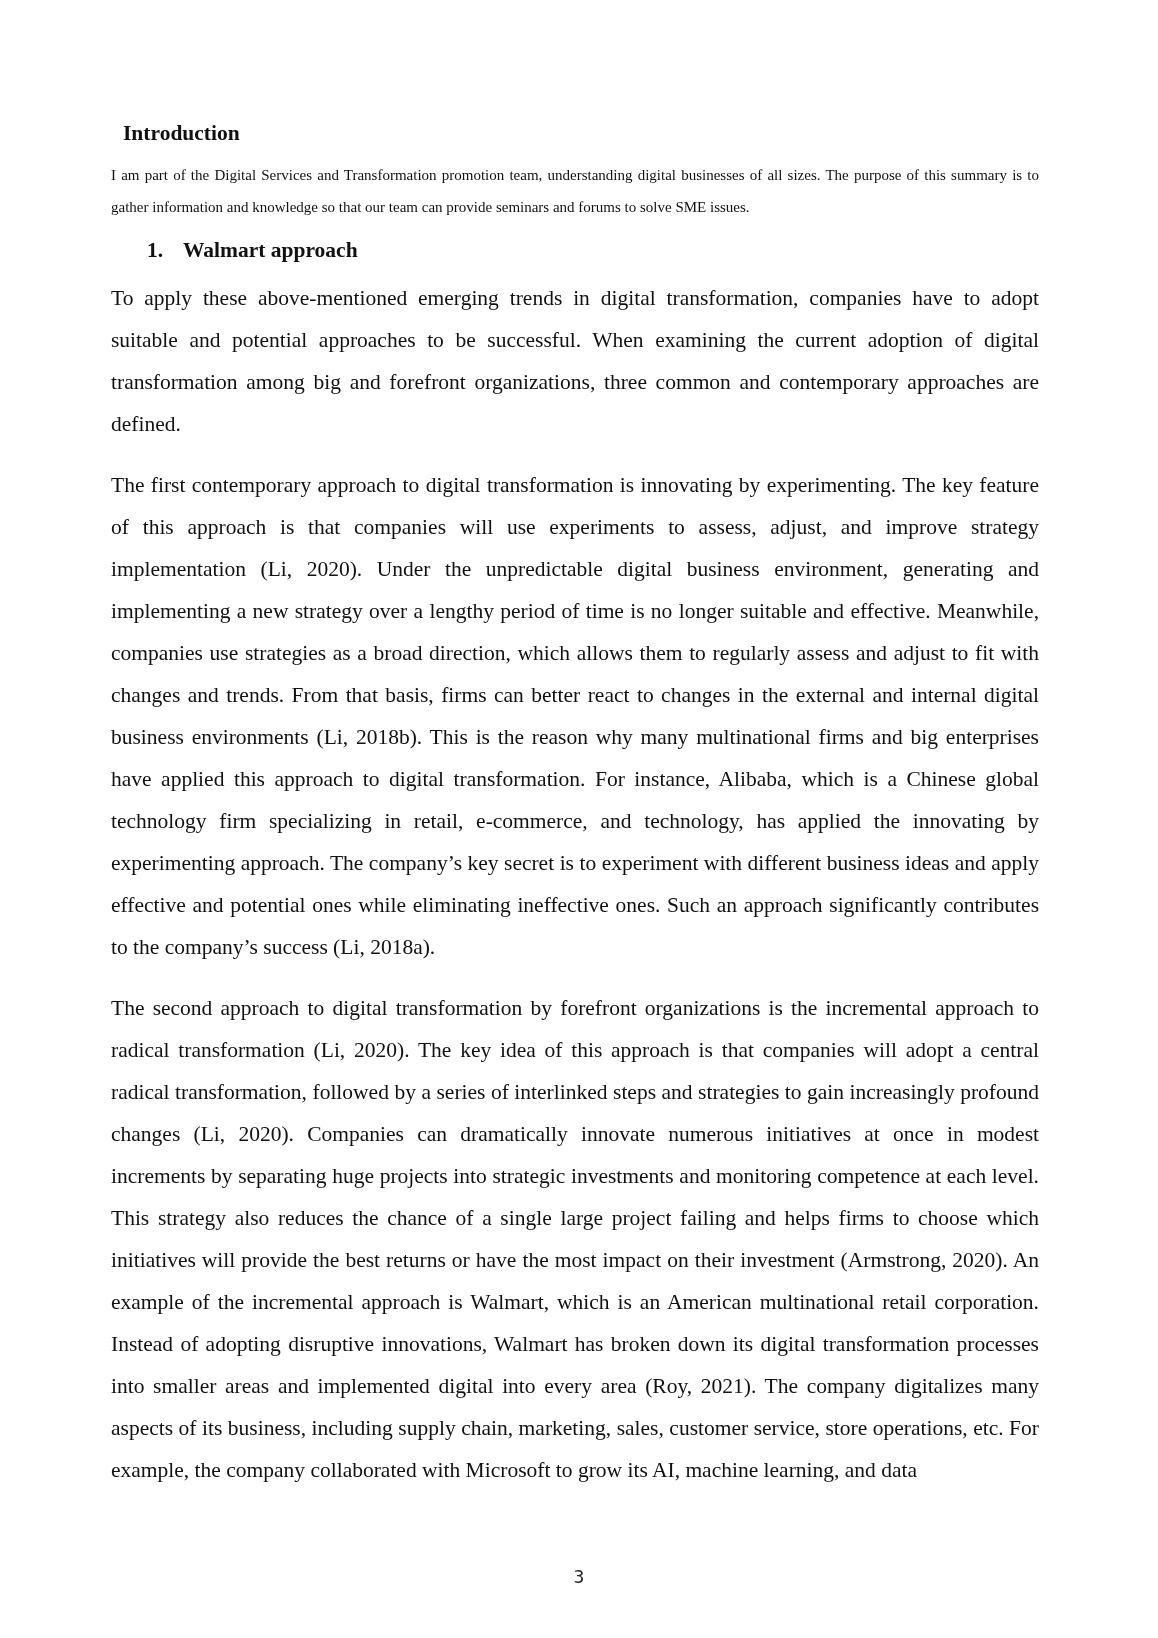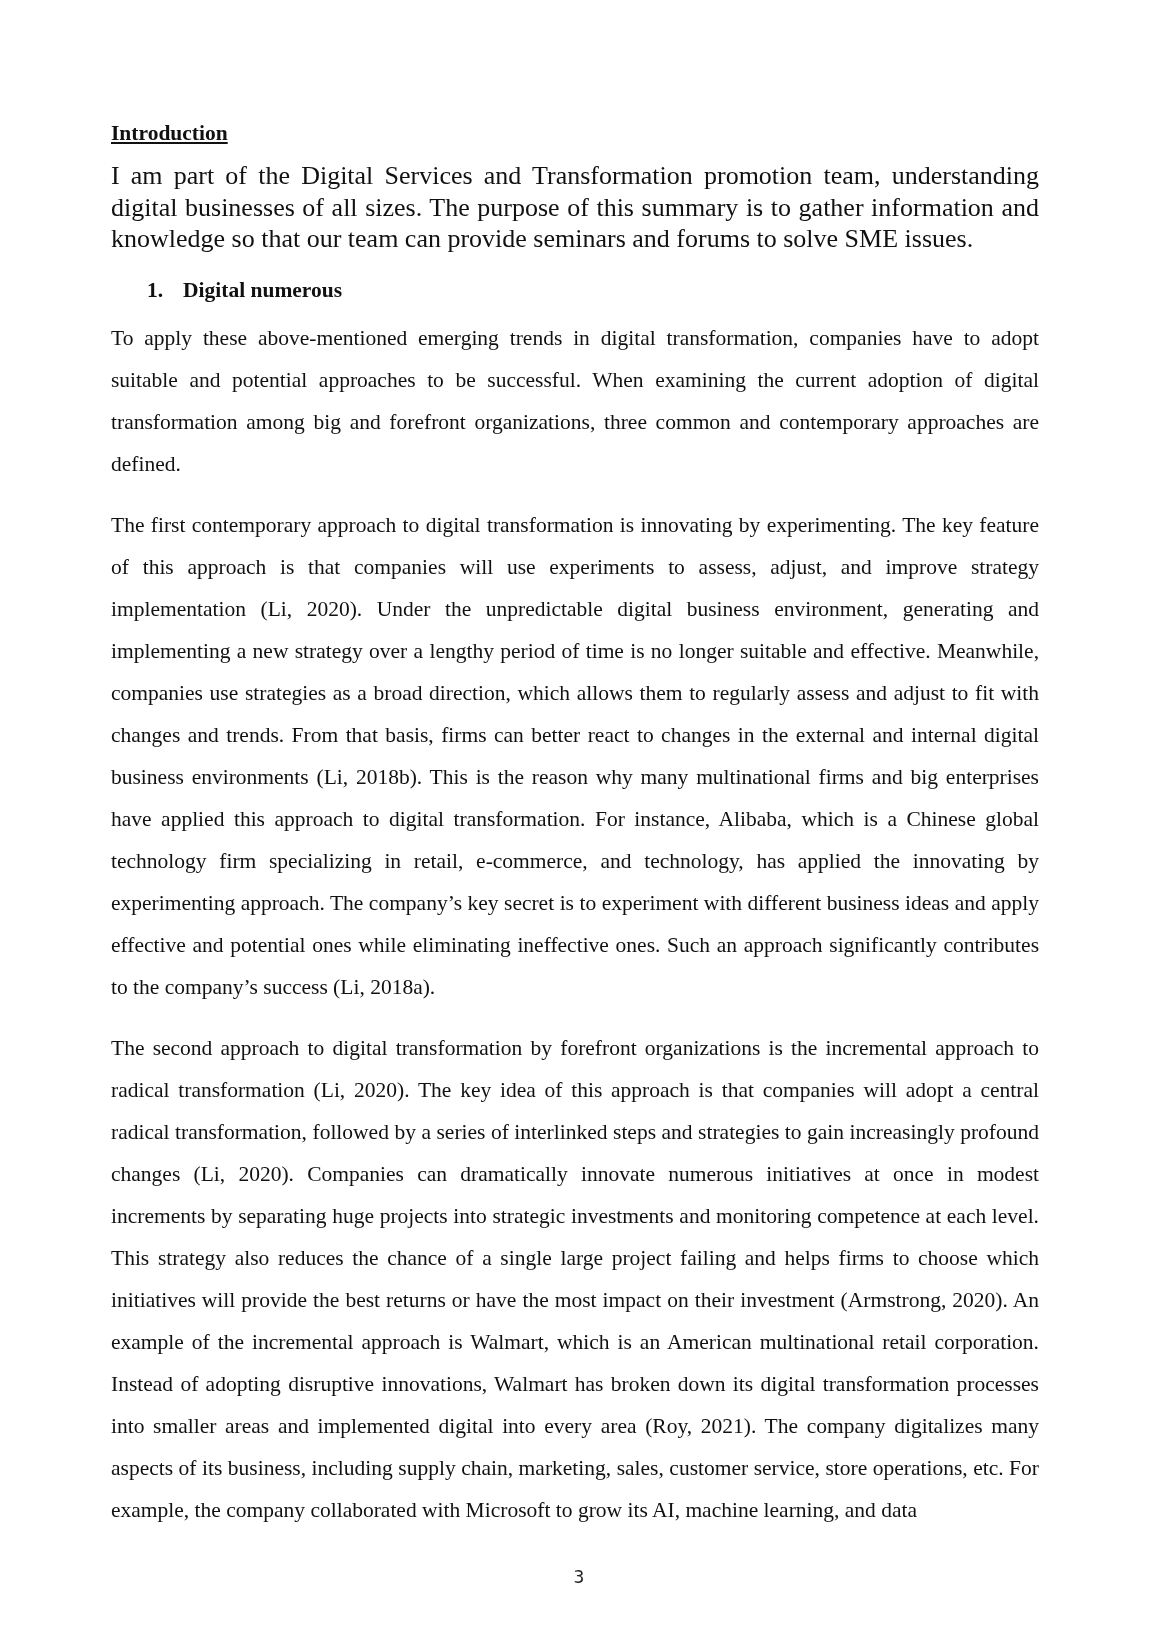--- a/index.html
+++ b/index.html
@@ -1,35 +1,35 @@
 <!DOCTYPE html>
 <html><head>
   <meta charset="utf-8">
   <style>
     html, body { margin: 0; padding: 0; background: #ffffff; }
     body { width: 1158px; height: 1638px; overflow: hidden; position: relative;
       font-family: "Liberation Serif", "DejaVu Serif", serif; color: #111111; }
     .page { position: absolute; left: 0; top: 0; width: 1158px; height: 1638px; }
     .content { position: absolute; left: 111px; top: 118px; width: 928px; }
-    h1.section { font-size: 21.5px; font-weight: bold; margin: 0 0 12px 0; line-height: 30px; text-decoration: underline; }
-    p.intro { font-size: 26px; line-height: 31.5px; margin: 0 0 20px 0; text-align: justify; }
+    h1.section { font-size: 21.5px; font-weight: bold; margin: 0 0 12px 12px; line-height: 30px; }
+    p.intro { font-size: 15px; line-height: 31.5px; margin: 0 0 12px 0; text-align: justify; }
     h2.numbered { font-size: 21.5px; font-weight: bold; margin: 0 0 12px 0; line-height: 30px; padding-left: 36px; }
     h2.numbered .num { display: inline-block; width: 36px; }
     p.body { font-size: 21.5px; line-height: 42px; margin: 0 0 19px 0; text-align: justify; }
     .page-number { position: absolute; top: 1567px; left: 0; width: 1158px; text-align: center;
       font-family: "DejaVu Sans", "Liberation Sans", sans-serif; font-size: 17px; color: #222; }
   </style>
 </head>
 <body>
 
 <div class="page">
   <div class="content">
     <h1 class="section">Introduction</h1>
     <p class="intro">I am part of the Digital Services and Transformation promotion team, understanding digital businesses of all sizes. The purpose of this summary is to gather information and knowledge so that our team can provide seminars and forums to solve SME issues.</p>
     <h2 class="numbered">
-      <span class="num">1.</span><span>Digital numerous</span>
+      <span class="num">1.</span><span>Walmart approach</span>
     </h2>
     <p class="body">To apply these above-mentioned emerging trends in digital transformation, companies have to adopt suitable and potential approaches to be successful. When examining the current adoption of digital transformation among big and forefront organizations, three common and contemporary approaches are defined.</p>
     <p class="body">The first contemporary approach to digital transformation is innovating by experimenting. The key feature of this approach is that companies will use experiments to assess, adjust, and improve strategy implementation (Li, 2020). Under the unpredictable digital business environment, generating and implementing a new strategy over a lengthy period of time is no longer suitable and effective. Meanwhile, companies use strategies as a broad direction, which allows them to regularly assess and adjust to fit with changes and trends. From that basis, firms can better react to changes in the external and internal digital business environments (Li, 2018b). This is the reason why many multinational firms and big enterprises have applied this approach to digital transformation. For instance, Alibaba, which is a Chinese global technology firm specializing in retail, e-commerce, and technology, has applied the innovating by experimenting approach. The company’s key secret is to experiment with different business ideas and apply effective and potential ones while eliminating ineffective ones. Such an approach significantly contributes to the company’s success (Li, 2018a).</p>
     <p class="body" style="margin-bottom:0;">The second approach to digital transformation by forefront organizations is the incremental approach to radical transformation (Li, 2020). The key idea of this approach is that companies will adopt a central radical transformation, followed by a series of interlinked steps and strategies to gain increasingly profound changes (Li, 2020). Companies can dramatically innovate numerous initiatives at once in modest increments by separating huge projects into strategic investments and monitoring competence at each level. This strategy also reduces the chance of a single large project failing and helps firms to choose which initiatives will provide the best returns or have the most impact on their investment (Armstrong, 2020). An example of the incremental approach is Walmart, which is an American multinational retail corporation. Instead of adopting disruptive innovations, Walmart has broken down its digital transformation processes into smaller areas and implemented digital into every area (Roy, 2021). The company digitalizes many aspects of its business, including supply chain, marketing, sales, customer service, store operations, etc. For example, the company collaborated with Microsoft to grow its AI, machine learning, and data</p>
   </div>
   <div class="page-number">3</div>
 </div>
 
 </body></html>

